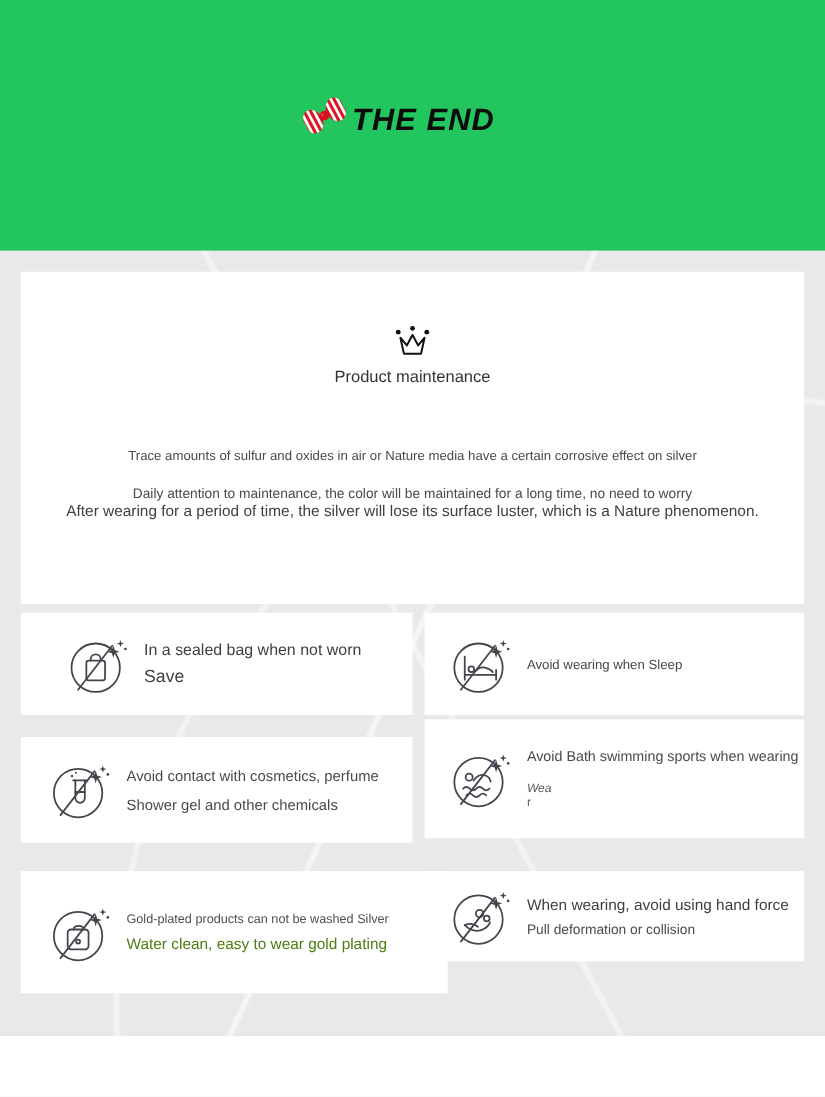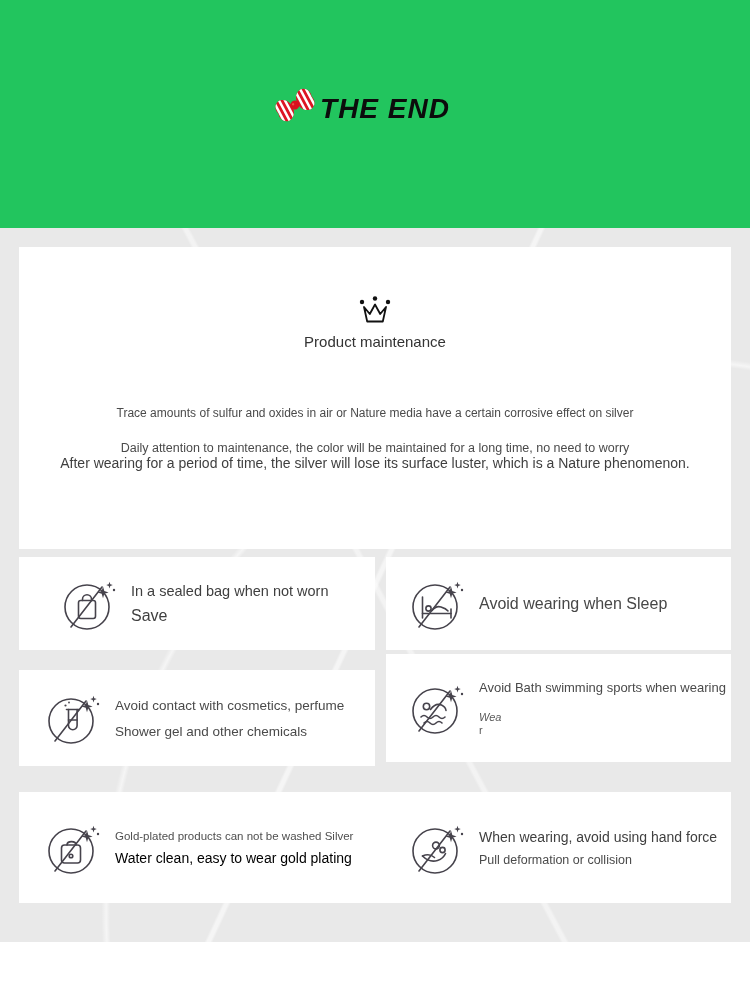--- a/index.html
+++ b/index.html
@@ -51,31 +51,31 @@
     position:absolute;background:#ffffff;
     display:flex;align-items:center;
   }
   .care-card .icon-wrap{flex:0 0 56px;width:56px;height:56px;}
   .care-card .txt{margin-left:14px;}
   .card-1{left:19px;top:329px;width:356px;height:93px;padding-left:42px;box-sizing:border-box;}
   .card-2{left:386px;top:329px;width:345px;height:93px;padding-left:23px;box-sizing:border-box;}
   .card-3{left:19px;top:442px;width:356px;height:96px;padding-left:26px;box-sizing:border-box;}
   .card-4{left:386px;top:426px;width:345px;height:108px;padding-left:23px;box-sizing:border-box;}
   .card-5{left:19px;top:564px;width:388px;height:111px;padding-left:26px;box-sizing:border-box;}
-  .card-6{left:386px;top:564px;width:345px;height:111px;padding-left:23px;box-sizing:border-box;}
+  .card-6{left:386px;top:564px;width:345px;height:82px;padding-left:23px;box-sizing:border-box;}
 
   .t-145{font-size:14.5px;color:#3f3f3f;}
   .t-16{font-size:16px;color:#3f3f3f;margin-top:8px;}
-  .t-14{font-size:16px;color:#474747;}
+  .t-14{font-size:12px;color:#474747;}
   .t-135{font-size:13.5px;color:#4a4a4a;}
   .t-135 + .t-135{margin-top:11px;}
   .t-13{font-size:13px;color:#4a4a4a;}
   .t-11{font-size:11px;color:#5a5a5a;line-height:13px;}
   .t-115{font-size:11.5px;color:#4f4f4f;}
-  .t-14b{font-size:14px;color:#000000;margin-top:8px;}
+  .t-14b{font-size:14px;color:#4d7c0f;margin-top:8px;}
   .t-14c{font-size:14px;color:#3f3f3f;}
   .t-125{font-size:12.5px;color:#4a4a4a;margin-top:8px;}
   .mt4{margin-top:16px;font-style:italic;}
 
   svg{display:block;}
 </style>
 </head>
 <body>
 
 <div class="page">

